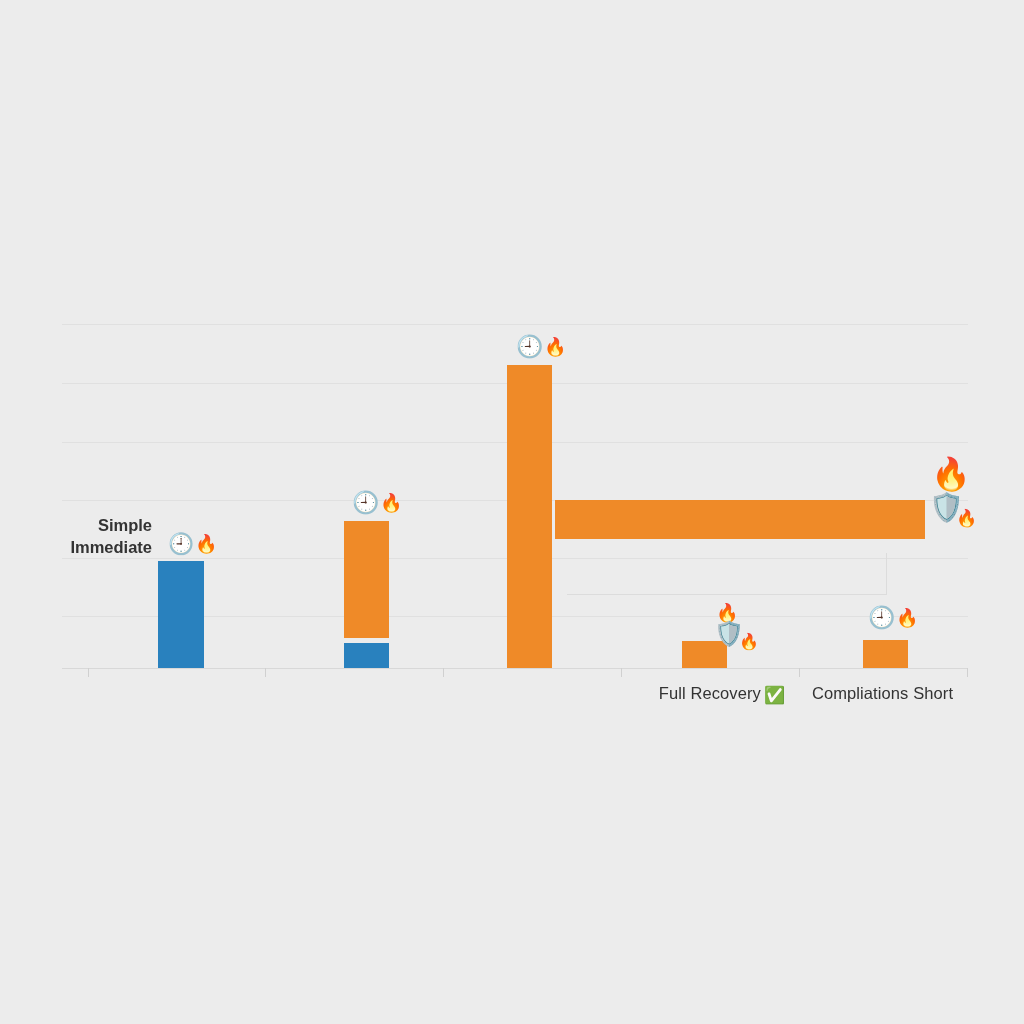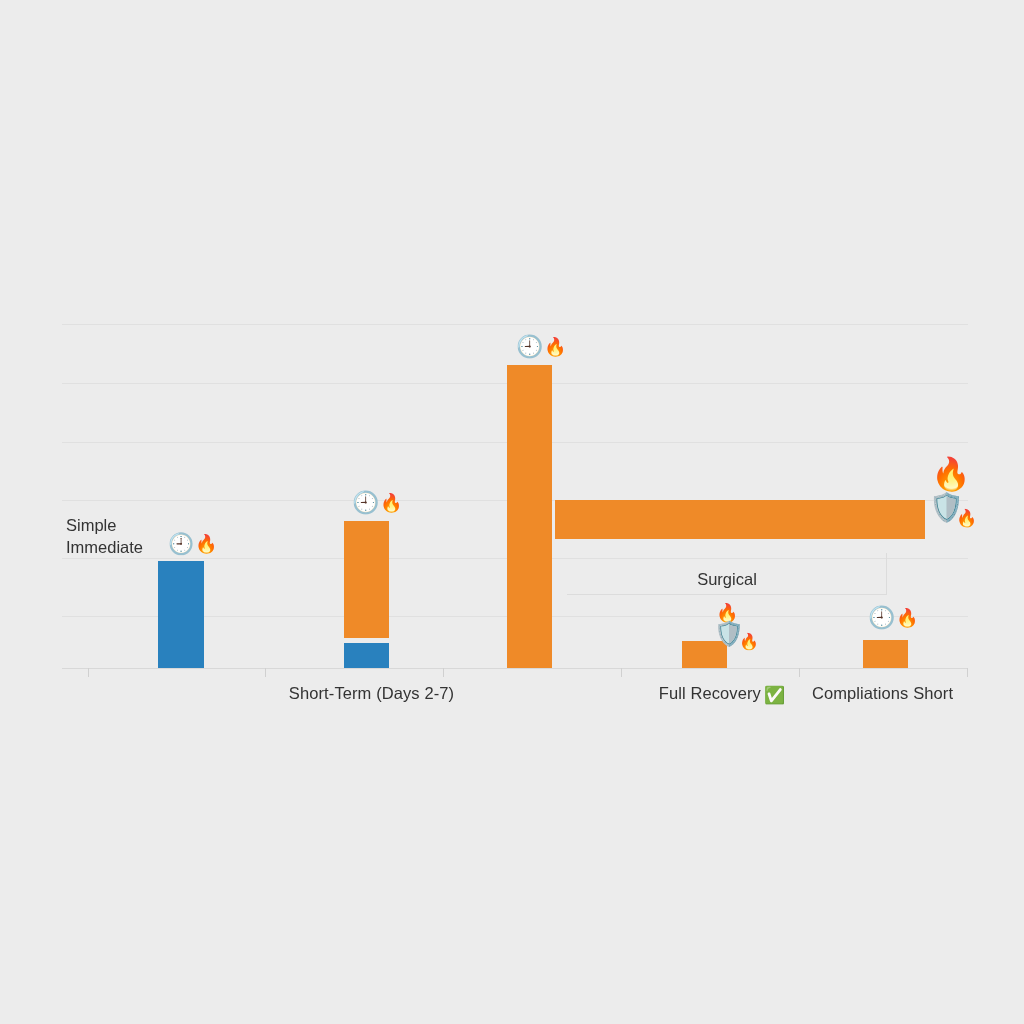--- a/index.html
+++ b/index.html
@@ -77,21 +77,23 @@
   }
 
   
   .annotation {
     position: absolute;
     font-size: 16.5px;
     color: #333333;
     white-space: nowrap;
   }
   .annotation.two-line {
+    text-align: right;
     line-height: 22px;
+    font-weight: bold;
   }
 
   
   .icon-cluster {
     position: absolute;
     display: flex;
     align-items: center;
     gap: 1px;
     line-height: 1;
   }
@@ -155,21 +157,20 @@
 
     <div class="bar orange" style="left:445px; top:41px; width:45px; height:303px;"></div>
 
     <div class="bar orange" style="left:620px; top:317px; width:45px; height:27px;"></div>
 
     <div class="bar orange" style="left:801px; top:316px; width:45px; height:28px;"></div>
 
     <div class="bar orange" style="left:493px; top:176px; width:370px; height:39px;"></div>
 
     <div class="surgical-bracket" style="left:505px; top:229px; width:320px; height:42px;">
-      <div class="slabel">Surgical</div>
       <div class="hline"></div>
       <div class="vline"></div>
     </div>
 
   </div>
 
   <div class="annotation two-line" style="left:66px; top:514px; width:86px;">
     <div>Simple</div>
     <div>Immediate</div>
   </div>
@@ -200,23 +201,20 @@
     <span class="glyph" style="font-size:18px;">🔥</span>
   </div>
 
   <div style="position:absolute; left:929px; top:458px;">
     <span style="position:absolute; left:2px; top:0px; font-size:32px; line-height:1;">🔥</span>
     <span style="position:absolute; left:0px; top:36px; font-size:28px; line-height:1;">🛡️</span>
     <span style="position:absolute; left:27px; top:52px; font-size:17px; line-height:1;">🔥</span>
   </div>
 
 
-  <div class="cat-label" style="left:213px; width:320px;">
-    <span>Short-Term (Days 2-7)</span><span class="emoji"></span>
-  </div>
 
 
   <div class="cat-label" style="left:572px; width:300px;">
     <span>Full Recovery</span><span class="emoji">✅</span>
   </div>
 
   <div class="cat-label" style="left:734px; width:300px;">
     <span>Compliations Short</span><span class="emoji"></span>
   </div>
 

